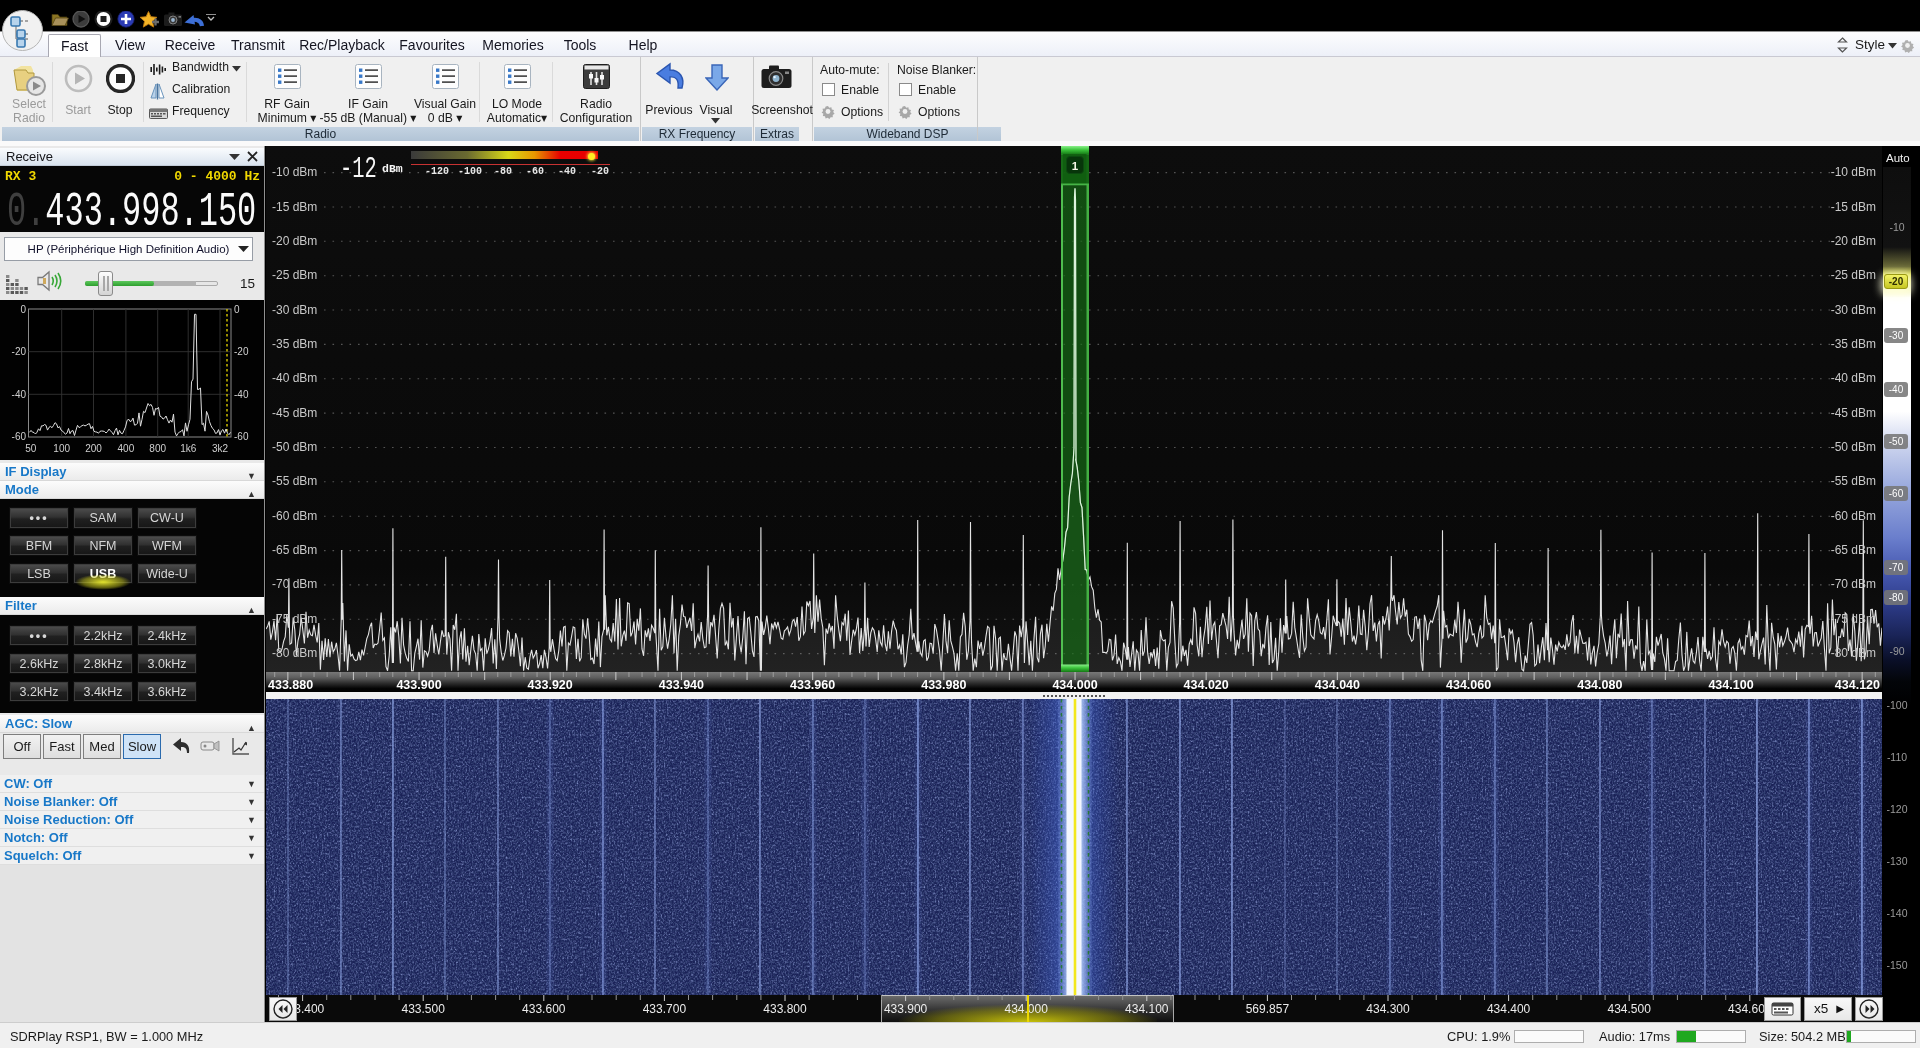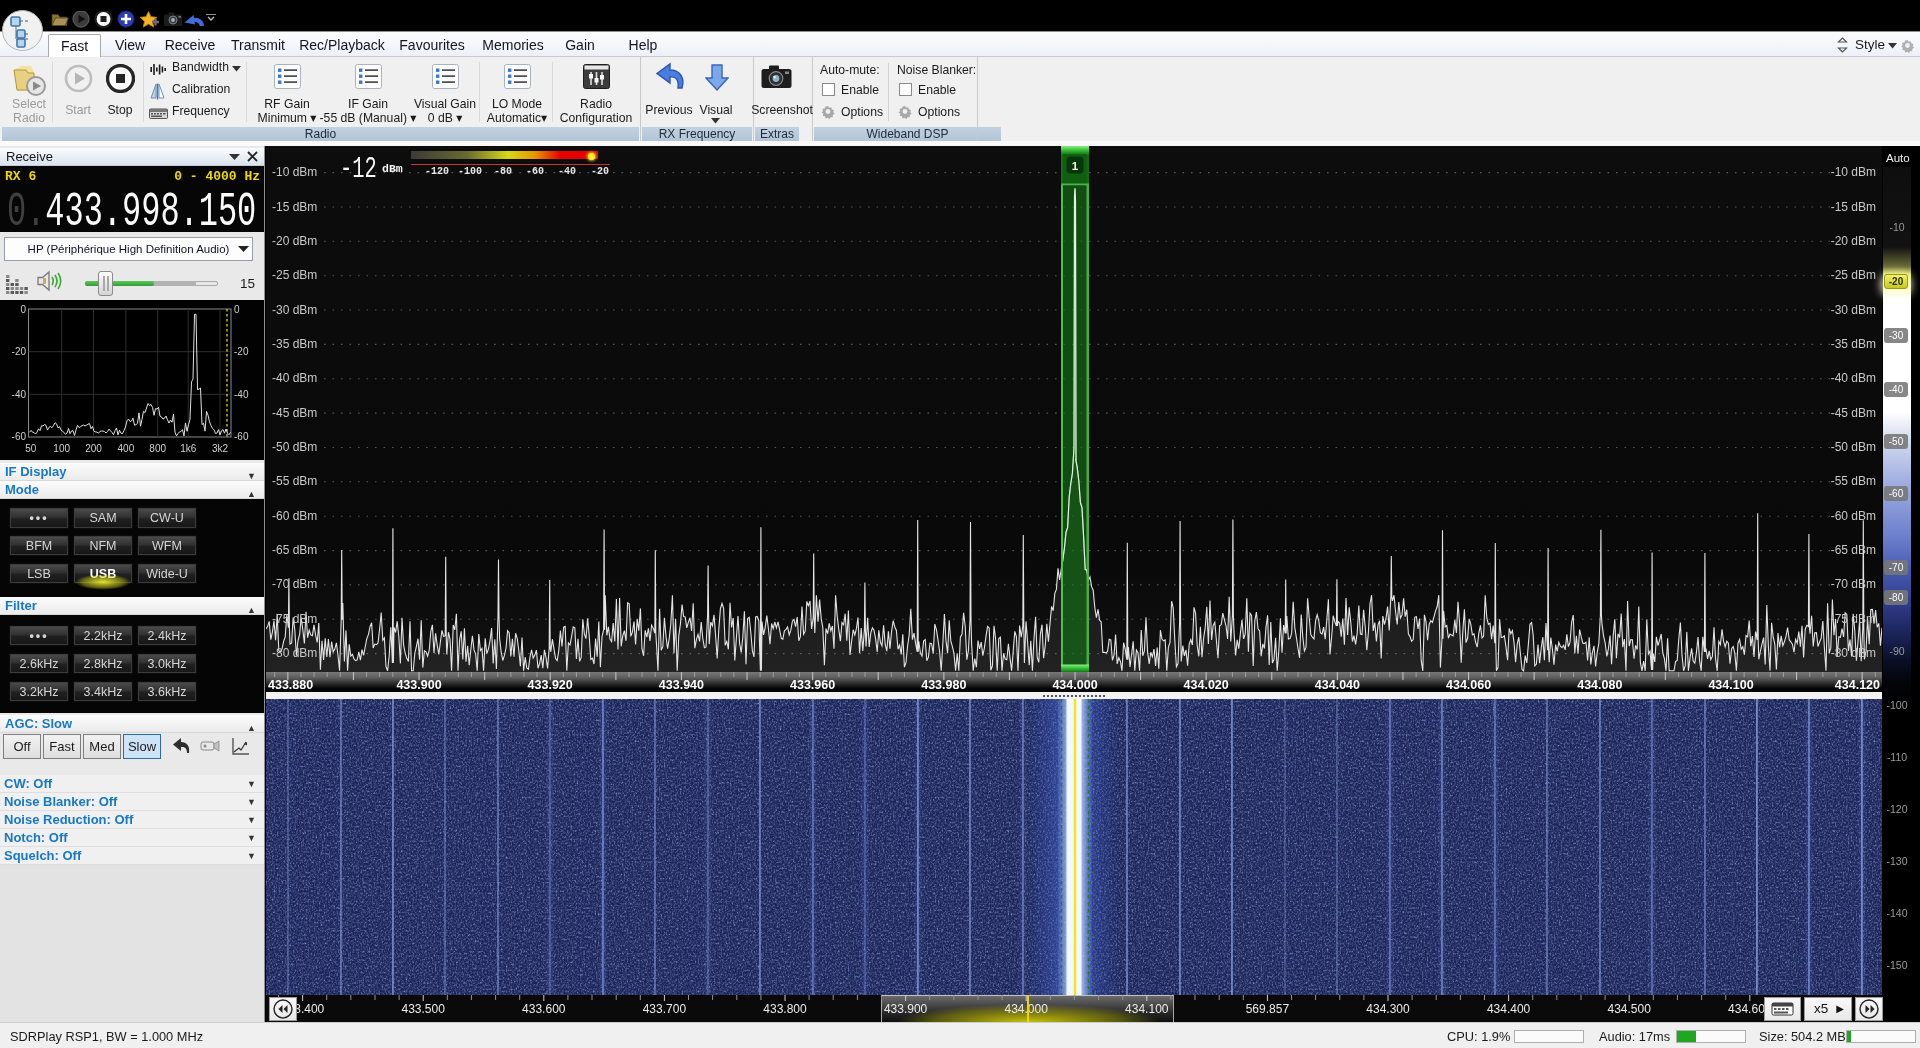--- a/index.html
+++ b/index.html
@@ -94,21 +94,21 @@
     </svg>
 
 <div id="tabrow"></div>
 <div id="hometab">Fast</div>
 <div class="tab" style="left:130px">View</div>
 <div class="tab" style="left:190px">Receive</div>
 <div class="tab" style="left:258px">Transmit</div>
 <div class="tab" style="left:342px">Rec/Playback</div>
 <div class="tab" style="left:432px">Favourites</div>
 <div class="tab" style="left:513px">Memories</div>
-<div class="tab" style="left:580px">Gain</div>
+<div class="tab" style="left:580px">Tools</div>
 <div class="tab" style="left:643px">Help</div>
 <svg class="icn" style="left:1835px;top:37px" width="15" height="16">
       <path d="M7.5 1 l4 4 h-8 z M7.5 15 l-4 -4 h8 z" fill="none" stroke="#555" stroke-width="1.2"></path>
     </svg>
 <div class="abs" style="left:1855px;top:37px;font-size:13.5px;color:#1a1a1a">Style</div>
 <svg class="icn" style="left:1888px;top:43px" width="9" height="6">
       <path d="M0 0 h9 l-4.5 5.5 z" fill="#333"></path>
     </svg>
 <svg class="icn" style="left:1900px;top:38px" width="15" height="15" viewBox="0 0 15 15">
       <path d="M7.5 2 l1.2 1.8 2.2-.6 .4 2.2 2.2 .6 -.8 2.1 1.4 1.7 -1.9 1.2 .1 2.3 -2.2-.1 -1.2 1.9 -1.7-1.4 -2.1 .8 -.6-2.2 -2.2-.4 .6-2.2 -1.8-1.2 1.5-1.6 -.6-2.2 2.3-.2 .9-2.1 z" fill="#b0b0b0"></path>
@@ -289,21 +289,21 @@
 
 <div id="lpanel">
 <div id="rxhead"><span style="padding-left:6px">Receive</span>
 <svg class="icn" style="left:229px;top:6px" width="11" height="7">
           <path d="M0 0 h11 l-5.5 6 z" fill="#333"></path>
         </svg>
 <svg class="icn" style="left:247px;top:3px" width="11" height="11">
           <path d="M1 1 L10 10 M10 1 L1 10" stroke="#222" stroke-width="1.8"></path>
         </svg></div>
 <div id="freqpanel">
-<div class="abs" style="left:5px;top:3px;font-size:13px;font-weight:bold;color:#f0d800">RX 6</div>
+<div class="abs" style="left:5px;top:3px;font-size:13px;font-weight:bold;color:#f0d800">RX 3</div>
 <div class="abs" style="right:4px;top:3px;font-size:13px;font-weight:bold;color:#f0d800">0 - 4000 Hz</div>
 <div id="bigfreq"><span style="color:#3f3f3f">0.</span>433.998.150</div>
 </div>
 <div id="audiodrop">HP (Périphérique High Definition Audio)
 <svg class="icn" style="left:233px;top:8px" width="11" height="7">
           <path d="M0 0 h11 l-5.5 6 z" fill="#222"></path>
         </svg></div>
 
 <svg class="icn" style="left:6px;top:125px" width="22" height="24" viewBox="0 0 22 24">
         <g fill="#5a5a5a">

